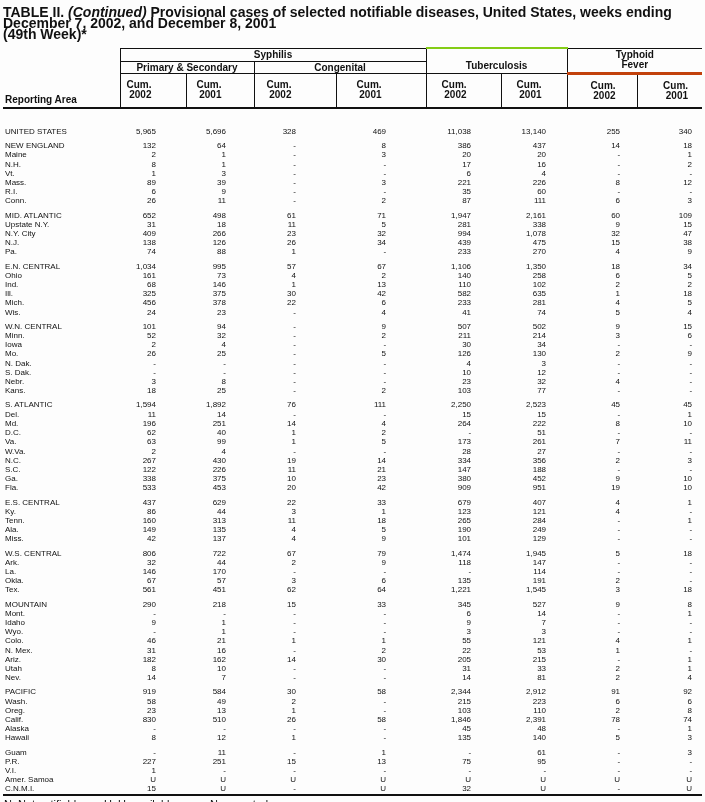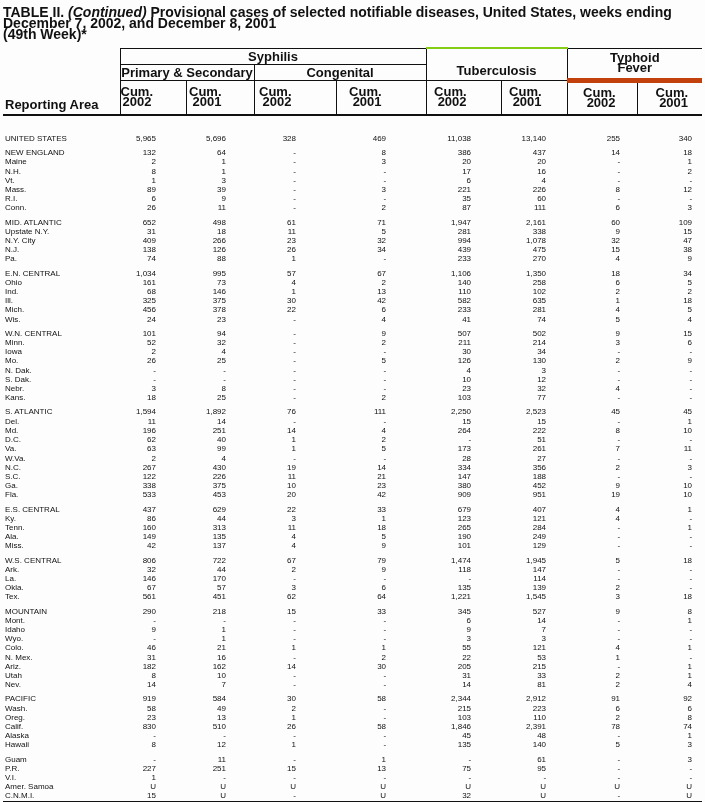--- a/index.html
+++ b/index.html
@@ -4,30 +4,30 @@
 <style>
   * { margin:0; padding:0; box-sizing:border-box; }
   html,body { width:705px; height:802px; background:#fdfdfd; overflow:hidden; }
   body { font-family:"Liberation Sans", sans-serif; color:#111; }
   .page { padding:7px 3px 0 3px; width:705px; }
 
   .title { font-size:14px; font-weight:bold; line-height:11px; letter-spacing:0px; margin-bottom:7px; }
   .title .it { font-style:italic; }
 
   table { border-collapse:collapse; table-layout:fixed; width:699px; border-bottom:2px solid #111; }
-  th { font-weight:bold; font-size:13px; padding:0; color:#111; }
+  th { font-weight:bold; font-size:10px; padding:0; color:#111; }
 
   th.area-h { text-align:left; vertical-align:bottom; border-right:1px solid #111;
               border-bottom:2px solid #111; padding:0 0 2px 2px; }
   .gc { text-align:center; }
   th.syph-h { border-top:1px solid #111; border-bottom:1px solid #111; border-right:1px solid #111;
               height:13px; vertical-align:middle; }
   th.tb-h   { border-top:2px solid #84cc16; border-bottom:1px solid #111; border-right:1px solid #111;
               vertical-align:bottom; padding-bottom:2px; }
-  th.typh-h { border-top:1px solid #111; border-bottom:5px solid #c2410c;
+  th.typh-h { border-top:1px solid #111; border-bottom:3px solid #c2410c;
               vertical-align:middle; line-height:10px; }
   tr.rb th { height:11px; vertical-align:middle; border-bottom:1px solid #111; }
   th.ps-h, th.cong-h { border-right:1px solid #111; }
 
   tr.rc th { height:35px; vertical-align:middle; text-align:right; line-height:10px;
              border-bottom:2px solid #111; }
   tr.rc th:not(:last-child) { border-right:1px solid #111; }
   tr.rc th:nth-child(1){ padding-right:34px; }
   tr.rc th:nth-child(2){ padding-right:32px; }
   tr.rc th:nth-child(3){ padding-right:44px; }
@@ -624,21 +624,21 @@
           <td>-</td>
           <td>-</td>
         </tr>
         <tr>
           <td class="area">Okla.</td>
           <td>67</td>
           <td>57</td>
           <td>3</td>
           <td>6</td>
           <td>135</td>
-          <td>139</td>
+          <td>191</td>
           <td>2</td>
           <td>-</td>
         </tr>
         <tr>
           <td class="area">Tex.</td>
           <td>561</td>
           <td>451</td>
           <td>62</td>
           <td>64</td>
           <td>1,221</td>

